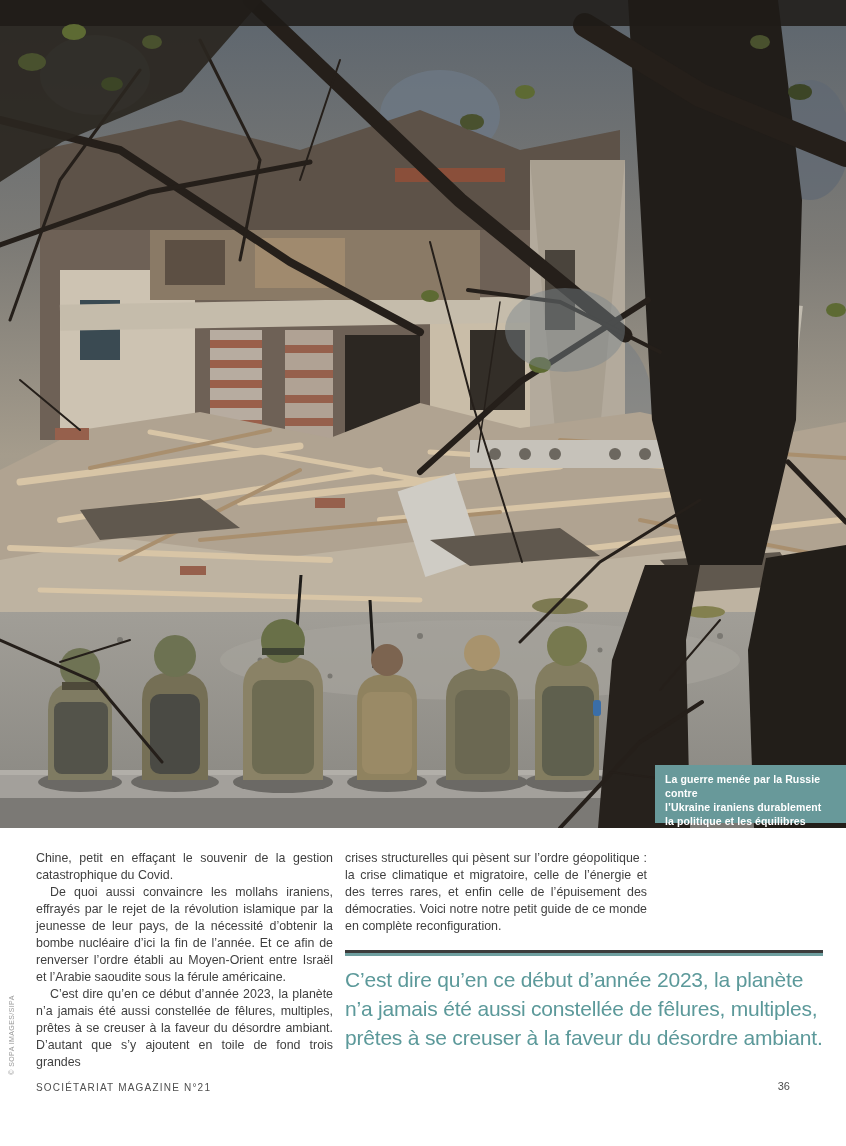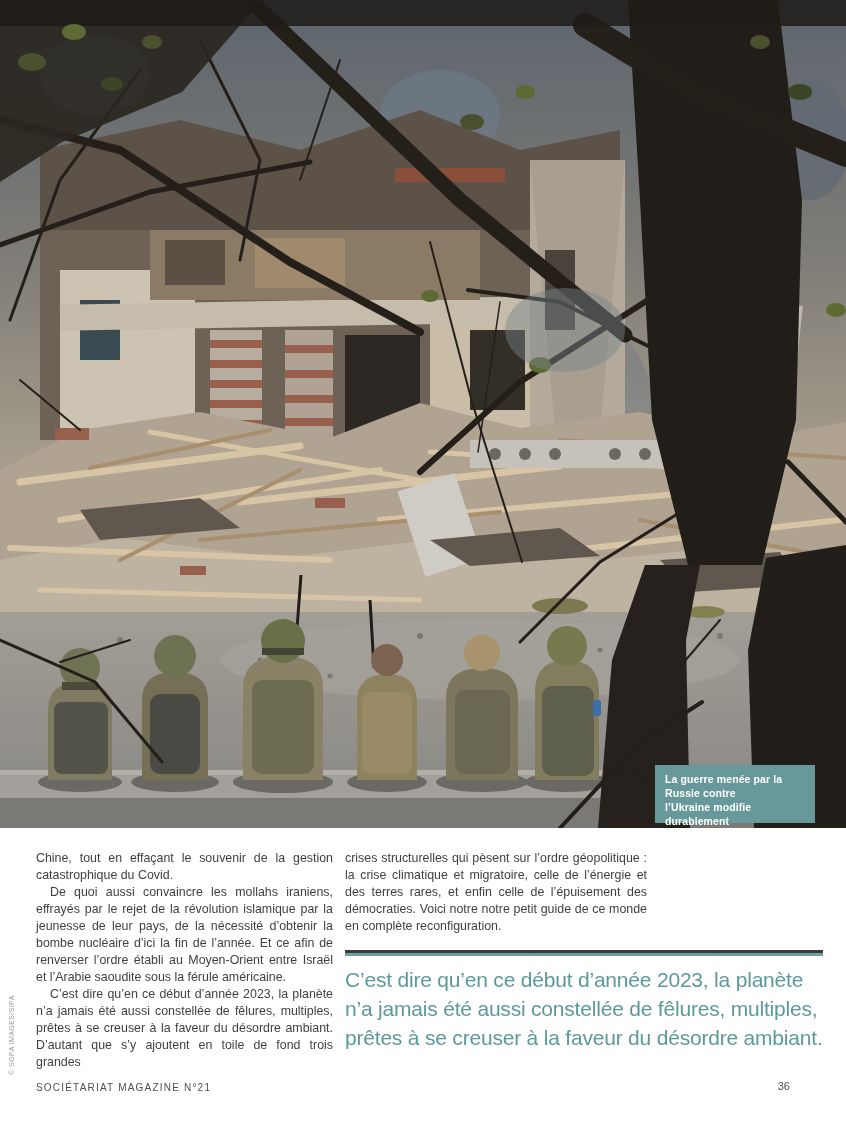--- a/index.html
+++ b/index.html
@@ -5,21 +5,21 @@
   html,body{margin:0;padding:0;background:#e8e8e8;}
   .page{
     position:relative;width:846px;height:1146px;margin:0 auto;
     background:#ffffff;overflow:hidden;
     font-family:"Liberation Sans", sans-serif;
   }
   
   .photo{position:absolute;left:0;top:0;width:846px;height:828px;overflow:hidden;}
   .photo svg{display:block;}
   .caption{
-    position:absolute;left:655px;top:765px;width:160px;height:58px;
+    position:absolute;left:655px;top:765px;width:191px;height:58px;
     box-sizing:border-box;padding:7px 0 0 10px;
     font-size:10.5px;line-height:14px;font-weight:bold;
     letter-spacing:0.1px;
   }
   
   .credit{
     position:absolute;left:-36px;top:1029px;width:100px;height:12px;
     transform:rotate(-90deg);transform-origin:50% 50%;
     font-size:7px;letter-spacing:0.4px;color:#9a9a9a;text-align:center;
     white-space:nowrap;
@@ -265,29 +265,29 @@
           <ellipse cx="948" cy="300" rx="10" ry="7" fill="#49512e"></ellipse>
           <ellipse cx="430" cy="296" rx="9" ry="6" fill="#5d6a33"></ellipse>
           <ellipse cx="836" cy="310" rx="10" ry="7" fill="#5d6a33"></ellipse>
         </g>
         <ellipse cx="565" cy="330" rx="60" ry="42" fill="#7b848c" opacity="0.45"></ellipse>
       </g>
     </svg>
 
     <div class="caption" style="background: rgb(104, 153, 154); color: rgb(255, 255, 255);">
       <div>La guerre menée par la Russie contre</div>
-      <div>l’Ukraine modifie durablement</div>
+      <div>l’Ukraine iraniens durablement</div>
       <div>la politique et les équilibres mondiaux.</div>
     </div>
   </div>
 
   <div class="credit">© SOPA IMAGES/SIPA</div>
 
   <div class="col col-left">
-    <p>Chine, tout en effaçant le souvenir de la gestion catastrophique du Covid.</p>
+    <p>Chine, petit en effaçant le souvenir de la gestion catastrophique du Covid.</p>
     <p class="indent">De quoi aussi convaincre les mollahs iraniens, effrayés par le rejet de la révolution islamique par la jeunesse de leur pays, de la nécessité d’obtenir la bombe nucléaire d’ici la fin de l’année. Et ce afin de renverser l’ordre établi au Moyen-Orient entre Israël et l’Arabie saoudite sous la férule américaine.</p>
     <p class="indent">C’est dire qu’en ce début d’année 2023, la planète n’a jamais été aussi constellée de fêlures, multiples, prêtes à se creuser à la faveur du désordre ambiant. D’autant que s’y ajoutent en toile de fond trois grandes</p>
   </div>
 
   <div class="col col-right">
     <p>crises structurelles qui pèsent sur l’ordre géopolitique : la crise climatique et migratoire, celle de l’énergie et des terres rares, et enfin celle de l’épuisement des démocraties. Voici notre notre petit guide de ce monde en complète reconfiguration.</p>
   </div>
 
   <div class="quote-block">
     <div class="rule-dark"></div>

